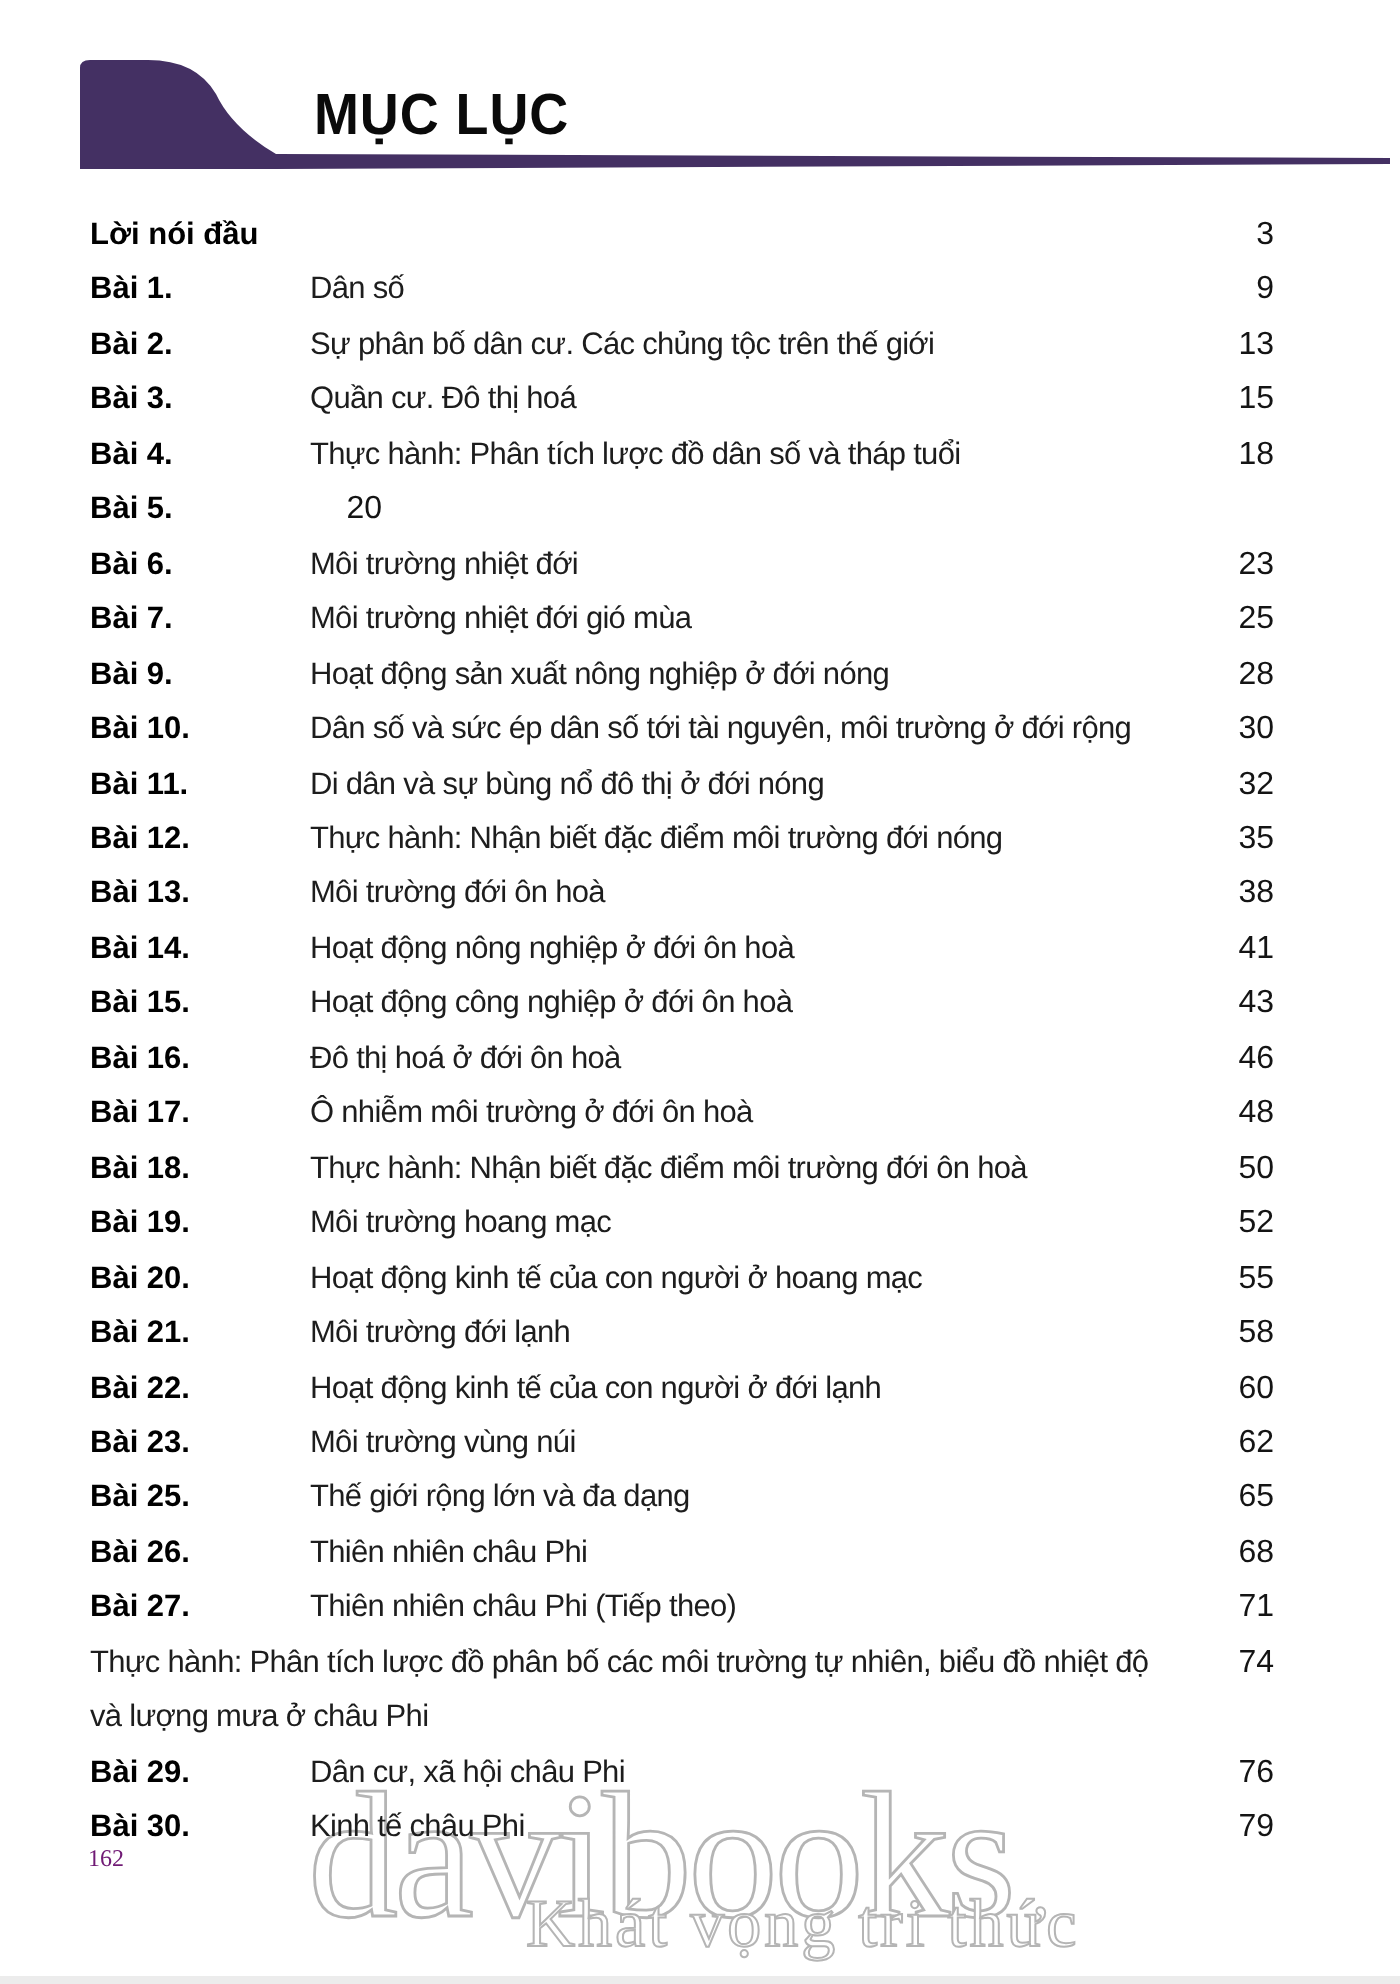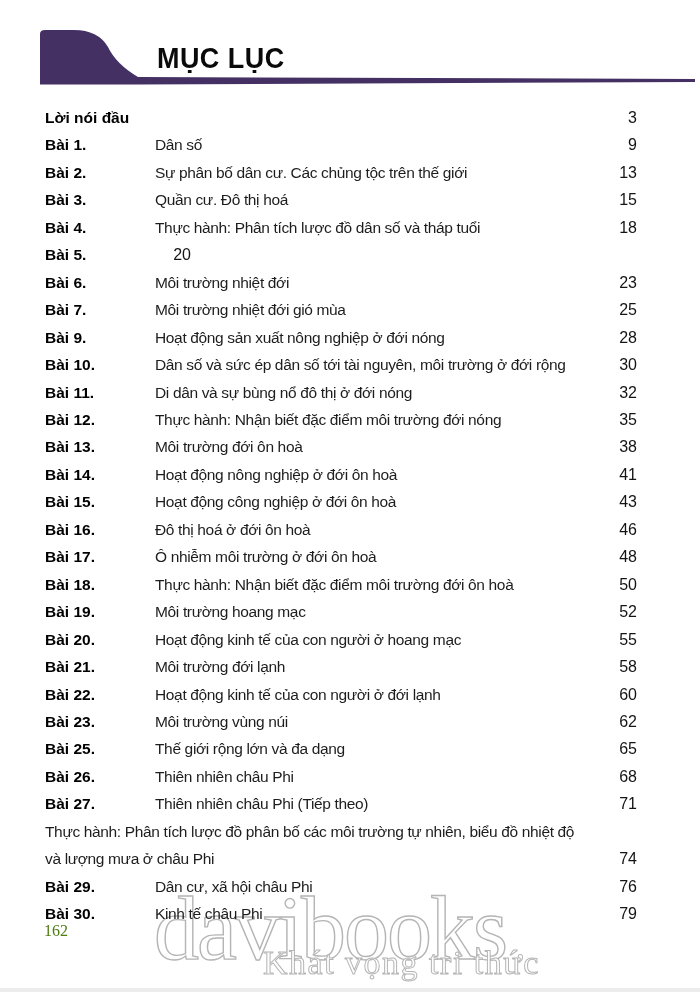--- a/index.html
+++ b/index.html
@@ -17,21 +17,21 @@
     font-size:29px;font-weight:800;line-height:1;
     letter-spacing:0.5px;color:#0a0a0a;
     transform:scaleX(.93);transform-origin:left top;
     white-space:nowrap;
   }
 
   
   .toc{
     position:absolute;left:45px;top:104px;width:592px;
   }
-  .toc-row{display:flex;align-items:flex-end;}
+  .toc-row{display:flex;}
   .toc-label{
     flex:none;width:110px;align-self:flex-start;
     font-size:15.5px;font-weight:700;color:#000;
     line-height:27.45px;white-space:nowrap;
   }
   .toc-title{
     flex:1;font-size:15.5px;letter-spacing:-0.35px;color:#1d1d1d;
     line-height:27.45px;padding-right:8px;
   }
   .toc-page{
@@ -45,21 +45,21 @@
     -webkit-text-stroke:1.4px #b5b5b5;
     font-family:"Liberation Serif", serif;
     line-height:1;white-space:nowrap;z-index:0;
   }
   .wm1{left:154px;top:884px;font-size:90px;letter-spacing:-2px;}
   .wm2{left:263px;top:946px;font-size:34px;letter-spacing:1.5px;-webkit-text-stroke:1px #b5b5b5;}
 
   .toc,.page-title,.folio{z-index:1;}
   .folio{
     position:absolute;left:44px;top:922px;
-    font-family:"Liberation Serif", serif;font-size:16px;color:#4d7c0f;
+    font-family:"Liberation Serif", serif;font-size:12px;color:#701a75;
   }
   .bottom-strip{
     position:absolute;left:0;bottom:0;width:700px;height:4px;background:#ececec;
   }
 </style>
 </head>
 <body>
 
 <div class="page">
 

